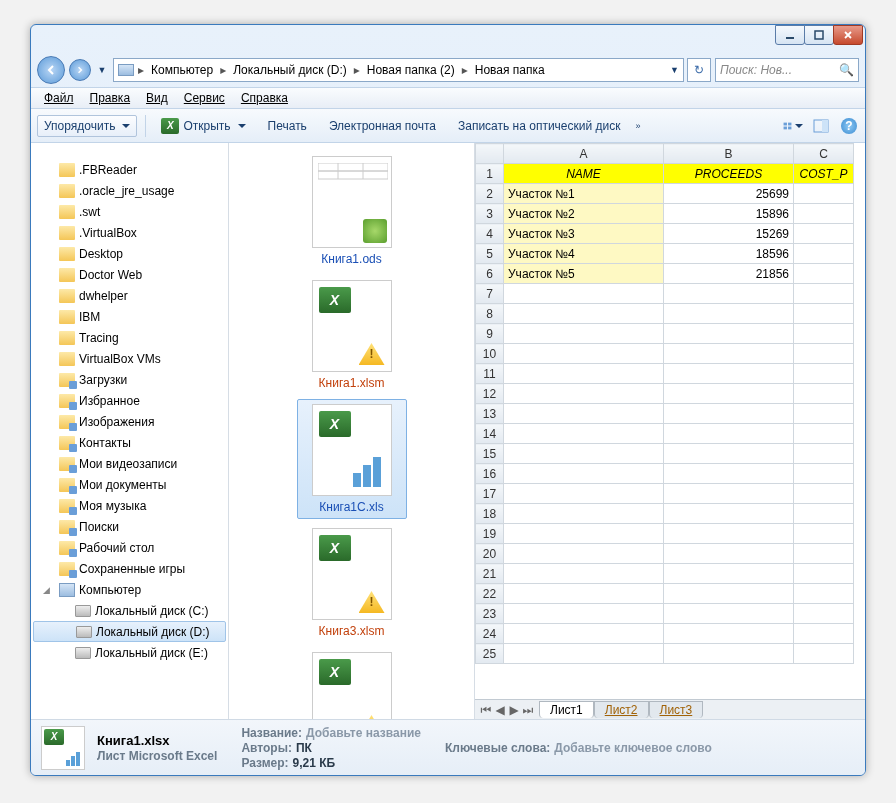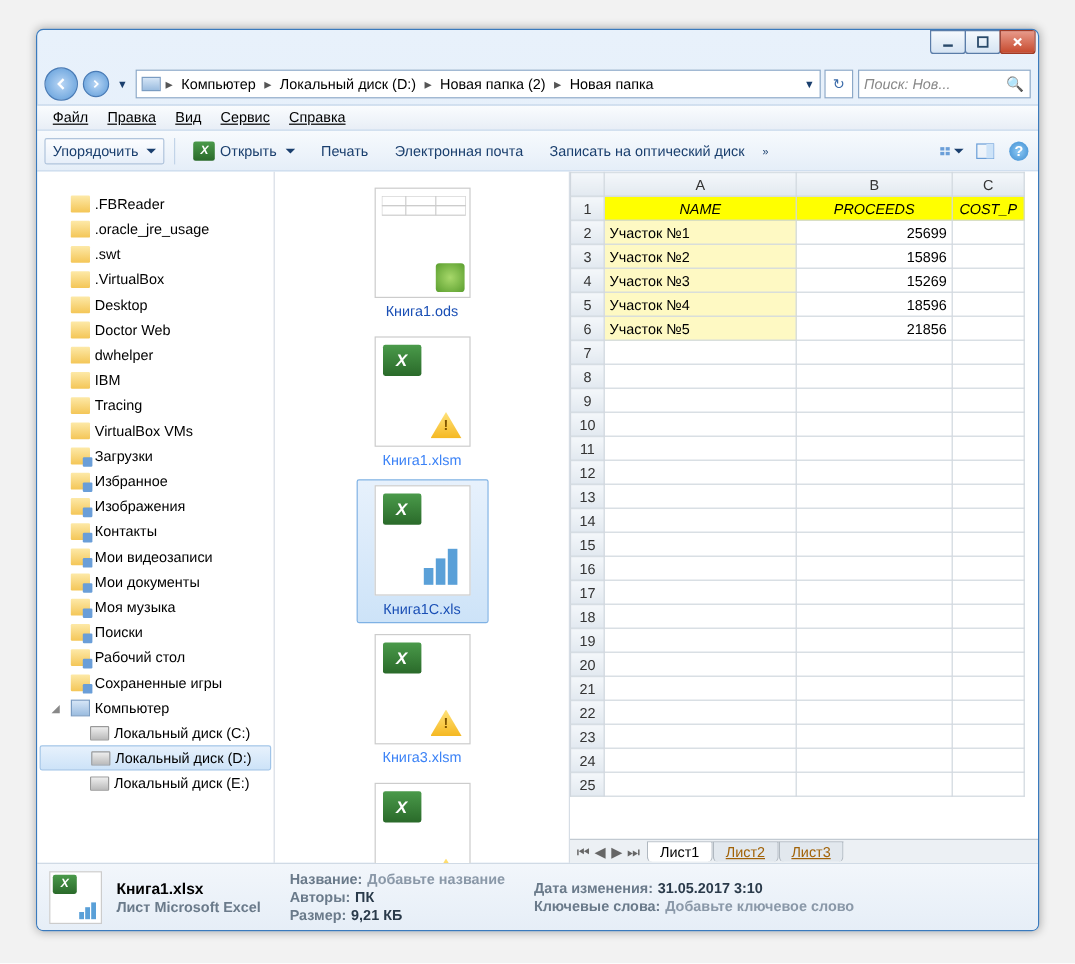--- a/index.html
+++ b/index.html
@@ -55,21 +55,21 @@
 .file-pane { width: 246px; border-right: 1px solid #d6dde5; overflow-y: scroll; padding: 8px 0; display: flex; flex-direction: column; align-items: center; gap: 4px; }
 .file-item { width: 110px; display: flex; flex-direction: column; align-items: center; padding: 4px; border: 1px solid transparent; border-radius: 2px; text-align: center; }
 .file-item.sel { background: linear-gradient(#e7f1fc,#cde3f8); border-color: #7eb1e4; }
 .fthumb { width: 80px; height: 92px; background: #fff; border: 1px solid #ccc; position: relative; display: flex; align-items: center; justify-content: center; margin-bottom: 4px; }
 .fthumb.ods { background: #fff; }
 .fthumb.ods::after { content: ""; position: absolute; right: 4px; bottom: 4px; width: 24px; height: 24px; background: radial-gradient(#a7d86a,#5a9e2e); border-radius: 3px; }
 .xl-badge { position: absolute; left: 6px; top: 6px; width: 32px; height: 26px; background: linear-gradient(#4a9a4a,#2a6a2a); color: #fff; font-weight: bold; font-size: 14px; display: flex; align-items: center; justify-content: center; border-radius: 2px; font-style: italic; }
 .xl-chart { position: absolute; bottom: 8px; right: 10px; display: flex; align-items: flex-end; gap: 2px; }
 .xl-chart span { width: 8px; background: #5aa0d8; }
 .xl-warn { position: absolute; bottom: 6px; right: 6px; width: 26px; height: 22px; background: linear-gradient(#ffe27a,#f5b822); clip-path: polygon(50% 0,100% 100%,0 100%); display: flex; align-items: center; justify-content: center; color: #805500; font-weight: bold; }
-.flabel { color: #3b82f6; font-size: 12px; max-width: 110px; word-break: break-all; }
+.flabel { color: #c2410c; font-size: 12px; max-width: 110px; word-break: break-all; }
 .file-item.sel .flabel { color: #000; }
 .file-item.link .flabel { color: #1a4fb5; }
 
 .preview { flex: 1; display: flex; flex-direction: column; background: #fff; overflow: hidden; }
 .pv-grid { flex: 1; overflow: auto; position: relative; }
 .pv-table { border-collapse: collapse; }
 .pv-table td, .pv-table th { border: 1px solid #d0d7de; height: 20px; font-size: 12px; padding: 0 4px; text-align: left; background: #fff; }
 .pv-table .rh { background: linear-gradient(#f4f7fa,#e2e9f0); text-align: center; color: #333; width: 28px; min-width: 28px; }
 .pv-table .ch { background: linear-gradient(#f4f7fa,#e2e9f0); text-align: center; color: #333; font-weight: normal; }
 .pv-table .corner { background: linear-gradient(#f4f7fa,#e2e9f0); }
@@ -557,23 +557,19 @@
           <span class="det-k">Авторы:</span>
           <span class="det-v">ПК</span>
         </div>
       <div class="det-kv">
           <span class="det-k">Размер:</span>
           <span class="det-v">9,21 КБ</span>
         </div>
     </div>
     <div class="det-col" style="margin-left:12px">
       <div class="det-kv">
-          <span class="det-k">Дата изменения:</span>
-          <span class="det-v">31.05.2017 3:10</span>
-        </div>
-      <div class="det-kv">
           <span class="det-k">Ключевые слова:</span>
           <span class="det-v ph">Добавьте ключевое слово</span>
         </div>
     </div>
   </div>
 
 </div>
 
 </body></html>

